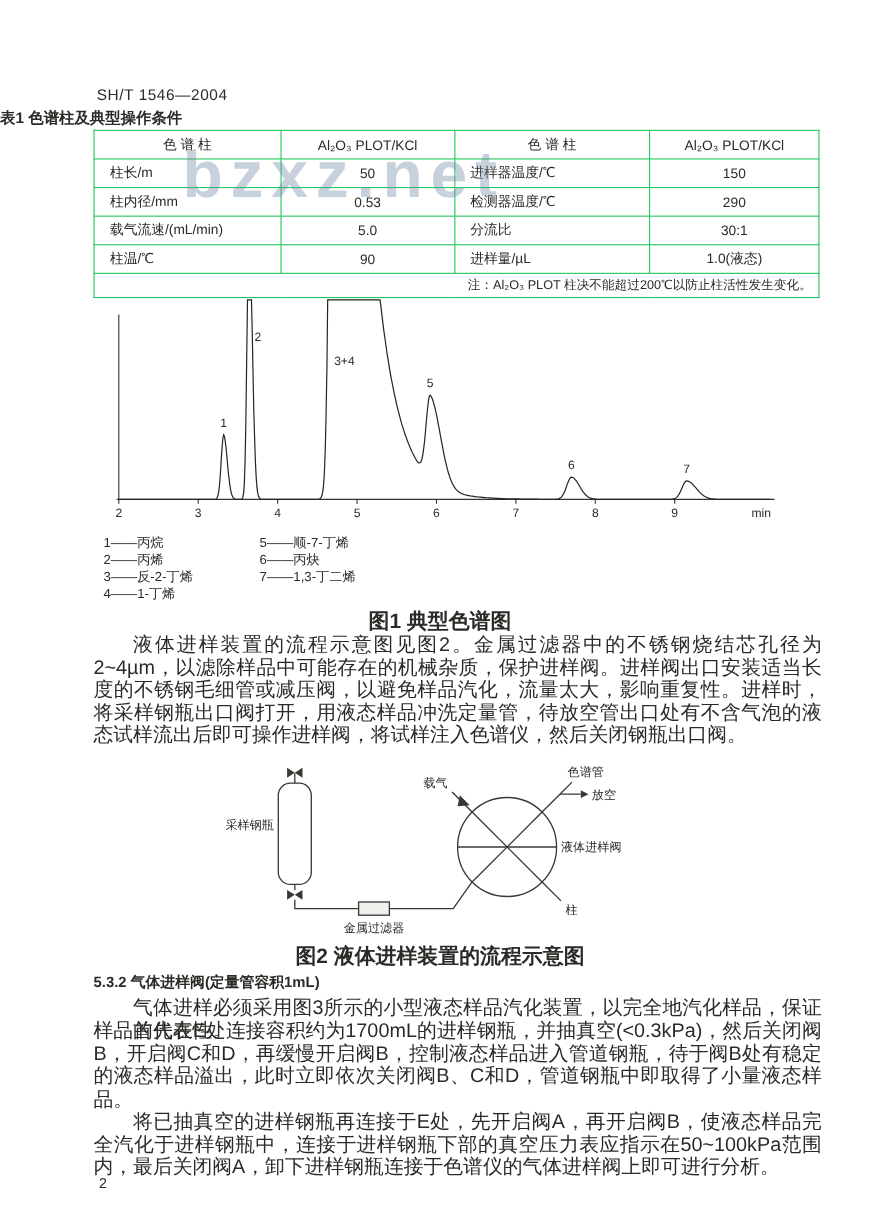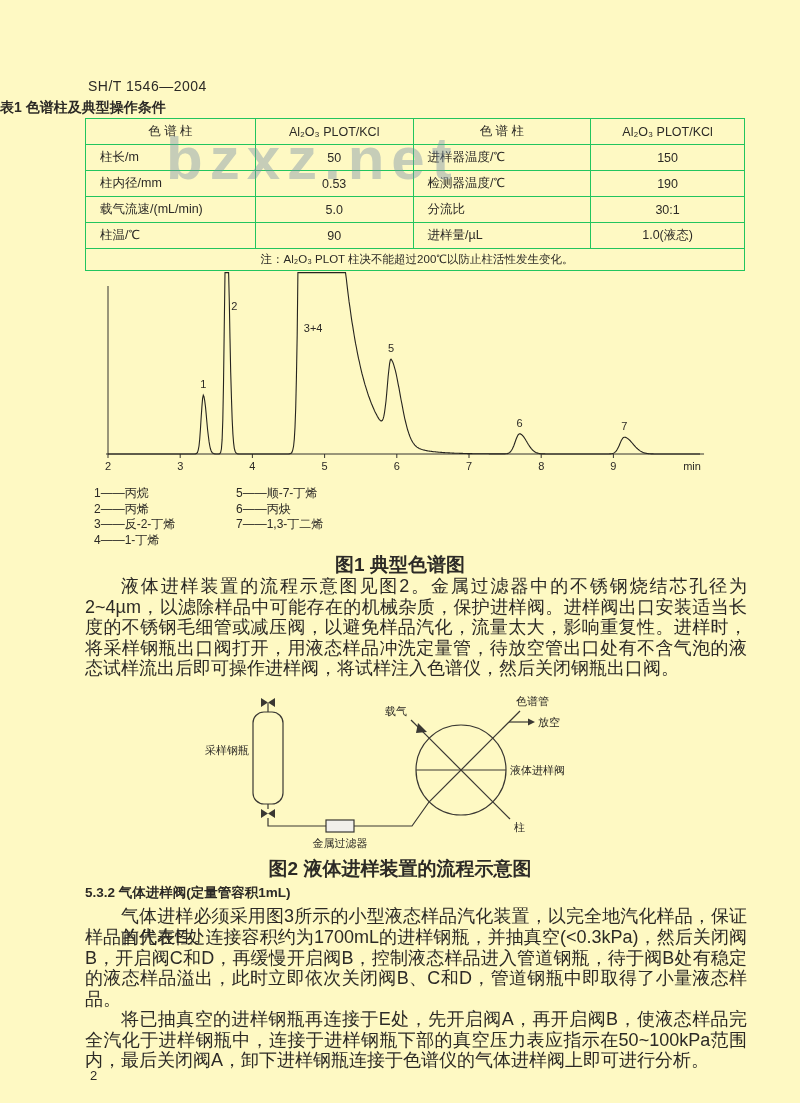--- a/index.html
+++ b/index.html
@@ -1,27 +1,27 @@
 <!DOCTYPE html>
 <html><head>
 <meta charset="utf-8">
 <style>
   *{margin:0;padding:0;box-sizing:border-box}
   html,body{background:#d9d7d3}
   body{font-family:"Liberation Sans",sans-serif}
-  .page{position:relative;width:800px;height:1103px;margin:0 auto;background:#fef9c3;color:#2c2a26;overflow:hidden}
+  .page{position:relative;width:800px;height:1103px;margin:0 auto;background:#ffffff;color:#2c2a26;overflow:hidden}
   .doc-number{position:absolute;top:78px;left:88px;font-size:14px;letter-spacing:.5px}
   .table-title{position:absolute;top:99px;left:0;width:100%;font-weight:bold;font-size:14px}
   .watermark{position:absolute;top:124px;left:166px;font-size:60px;font-weight:bold;color:rgba(116,140,168,.40);letter-spacing:7px;z-index:5;pointer-events:none}
   table.t1{position:absolute;top:118px;left:85px;width:660px;border-collapse:collapse;font-size:12.5px;color:#2c2a26;background:transparent}
   .t1 th,.t1 td{border:1px solid #22c55e;height:26px;padding:2px 6px;font-weight:normal}
   .t1 th{text-align:center}
   .t1 td.param{text-align:left;padding-left:14px}
   .t1 td.val{text-align:center}
-  .t1 td.note{font-size:11.5px;height:22px;padding-left:10px;text-align:center}
+  .t1 td.note{font-size:11.5px;height:22px;padding-left:10px;text-align:right}
   .chrom{position:absolute;top:248px;left:96px}
   .ax{stroke:#35332f;stroke-width:1}
   .curve{stroke:#26241f;stroke-width:1.1;fill:none}
   .tick{font-size:11px;fill:#2c2a26;text-anchor:middle;font-family:"Liberation Sans",sans-serif}
   .plabel{font-size:11px;fill:#2c2a26;text-anchor:middle;font-family:"Liberation Sans",sans-serif}
   .legend{position:absolute;top:486px;left:94px;display:flex;font-size:12px;line-height:15.5px}
   .legend-col1{width:142px}
   .fig-caption{position:absolute;left:0;width:100%;text-align:center;font-weight:bold;font-size:19px}
   .cap1{top:552px}
   .cap2{top:856px}
@@ -68,21 +68,21 @@
         <tr>
           <td class="param">柱长/m</td>
           <td class="val">50</td>
           <td class="param">进样器温度/℃</td>
           <td class="val">150</td>
         </tr>
         <tr>
           <td class="param">柱内径/mm</td>
           <td class="val">0.53</td>
           <td class="param">检测器温度/℃</td>
-          <td class="val">190</td>
+          <td class="val">290</td>
         </tr>
         <tr>
           <td class="param">载气流速/(mL/min)</td>
           <td class="val">5.0</td>
           <td class="param">分流比</td>
           <td class="val">30:1</td>
         </tr>
         <tr>
           <td class="param">柱温/℃</td>
           <td class="val">90</td>

